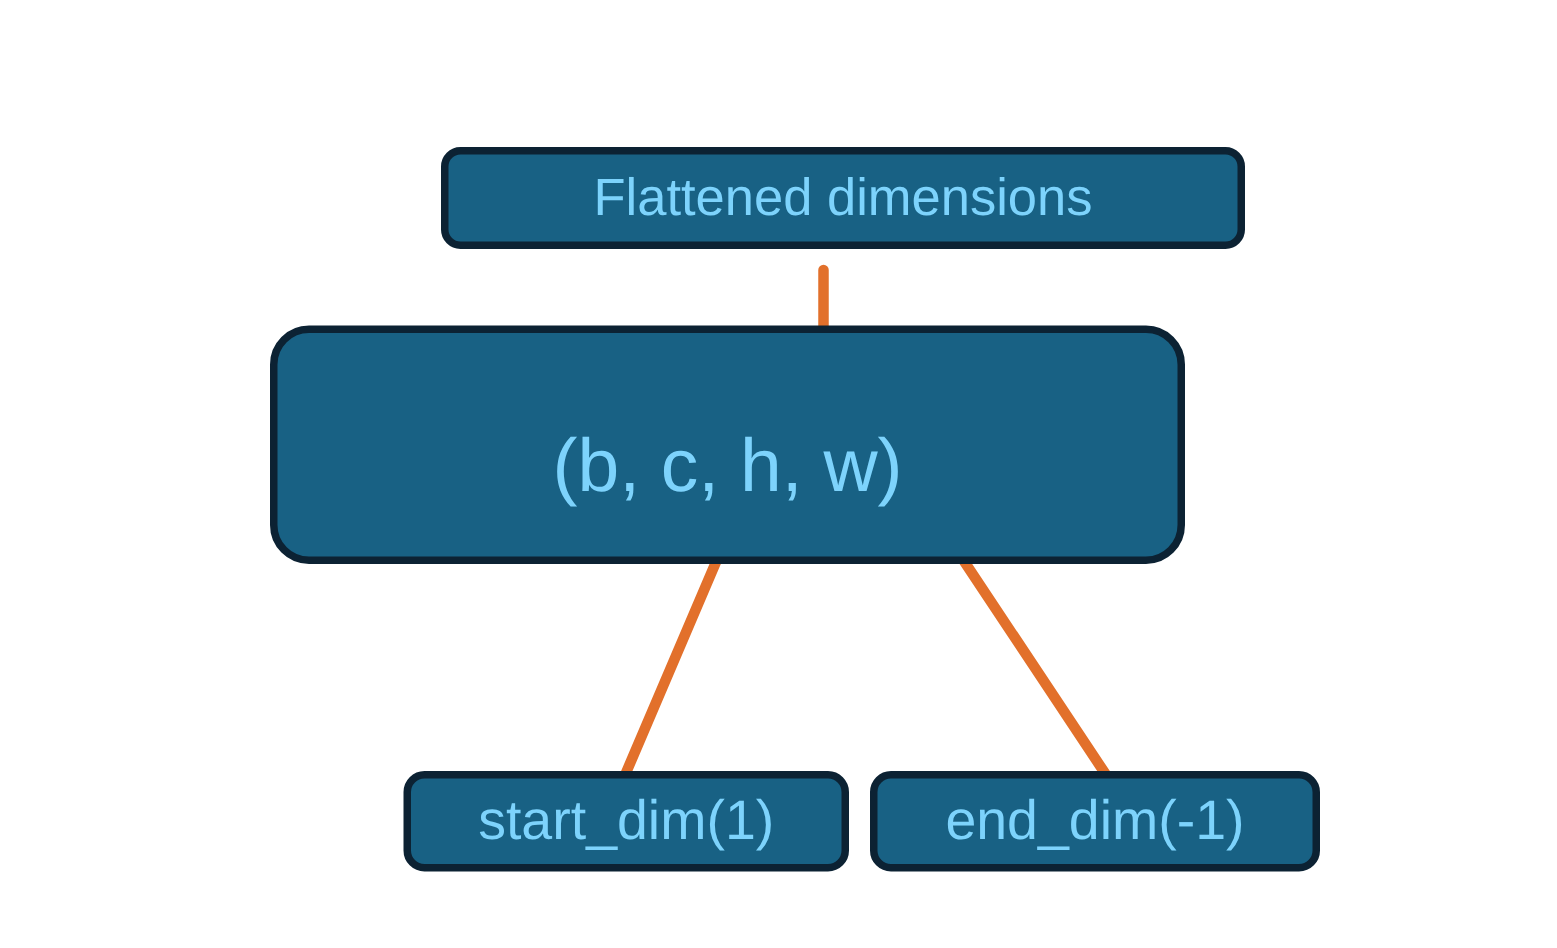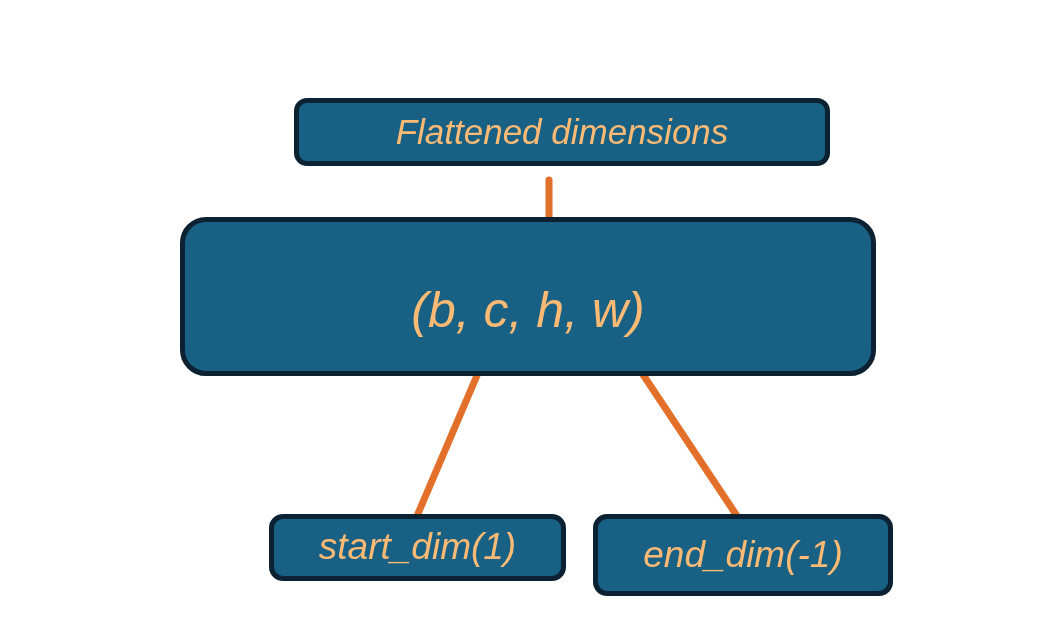--- a/index.html
+++ b/index.html
@@ -16,41 +16,40 @@
     height: 632px;
     background: #ffffff;
     overflow: hidden;
   }
   .node {
     position: absolute;
     box-sizing: border-box;
     display: flex;
     align-items: center;
     justify-content: center;
-    color: #fdba74;
+    color: #7dd3fc;
     text-align: center;
     line-height: 1.05;
     white-space: nowrap;
     user-select: none;
-    font-style: italic;
   }
   #node-flattened {
     left: 294px;
     top: 98px;
     width: 536px;
     height: 68px;
     background: #186184;
     border: 5px solid #0c2233;
     border-radius: 13px;
     font-size: 35px;
   }
   #node-shape {
     left: 180px;
     top: 217px;
-    width: 696px;
+    width: 610px;
     height: 159px;
     background: #186184;
     border: 5px solid #0c2233;
     border-radius: 26px;
     font-size: 50px;
   }
   #node-shape .shape-label {
     position: relative;
     top: 14px;
   }
@@ -62,26 +61,25 @@
     background: #186184;
     border: 5px solid #0c2233;
     border-radius: 14px;
     font-size: 37px;
     justify-content: center;
   }
   #node-enddim {
     left: 580px;
     top: 514px;
     width: 300px;
-    height: 82px;
+    height: 67px;
     background: #186184;
     border: 5px solid #0c2233;
     border-radius: 14px;
     font-size: 37px;
-    margin-left: 13px;
   }
   #connectors {
     position: absolute;
     left: 0;
     top: 0;
     width: 1038px;
     height: 632px;
     pointer-events: none;
   }
 </style>

